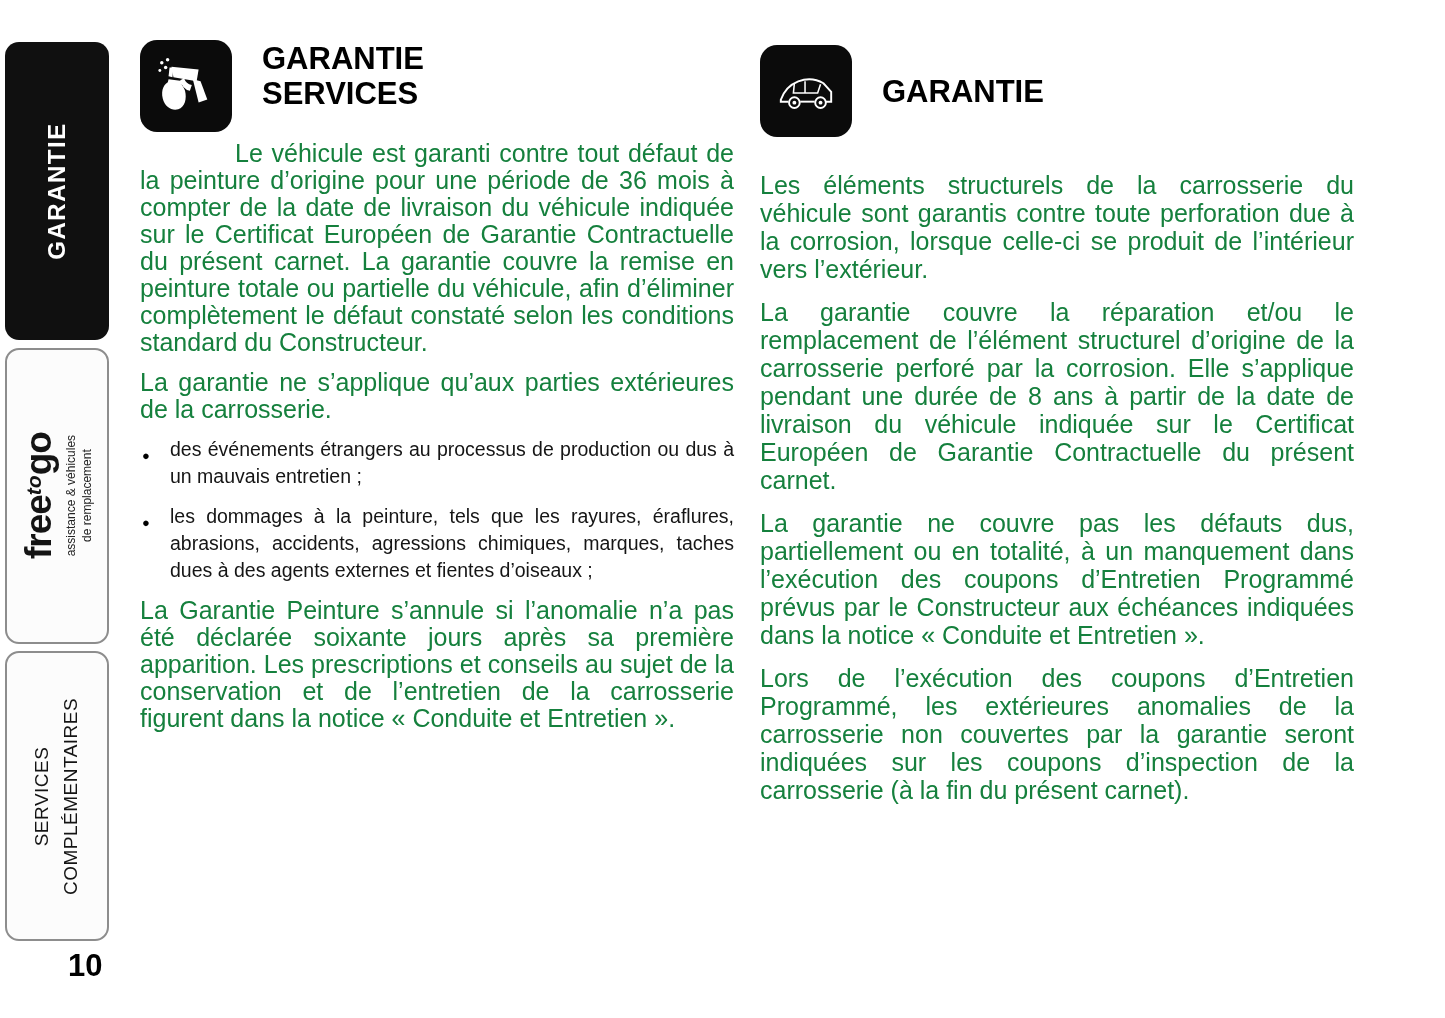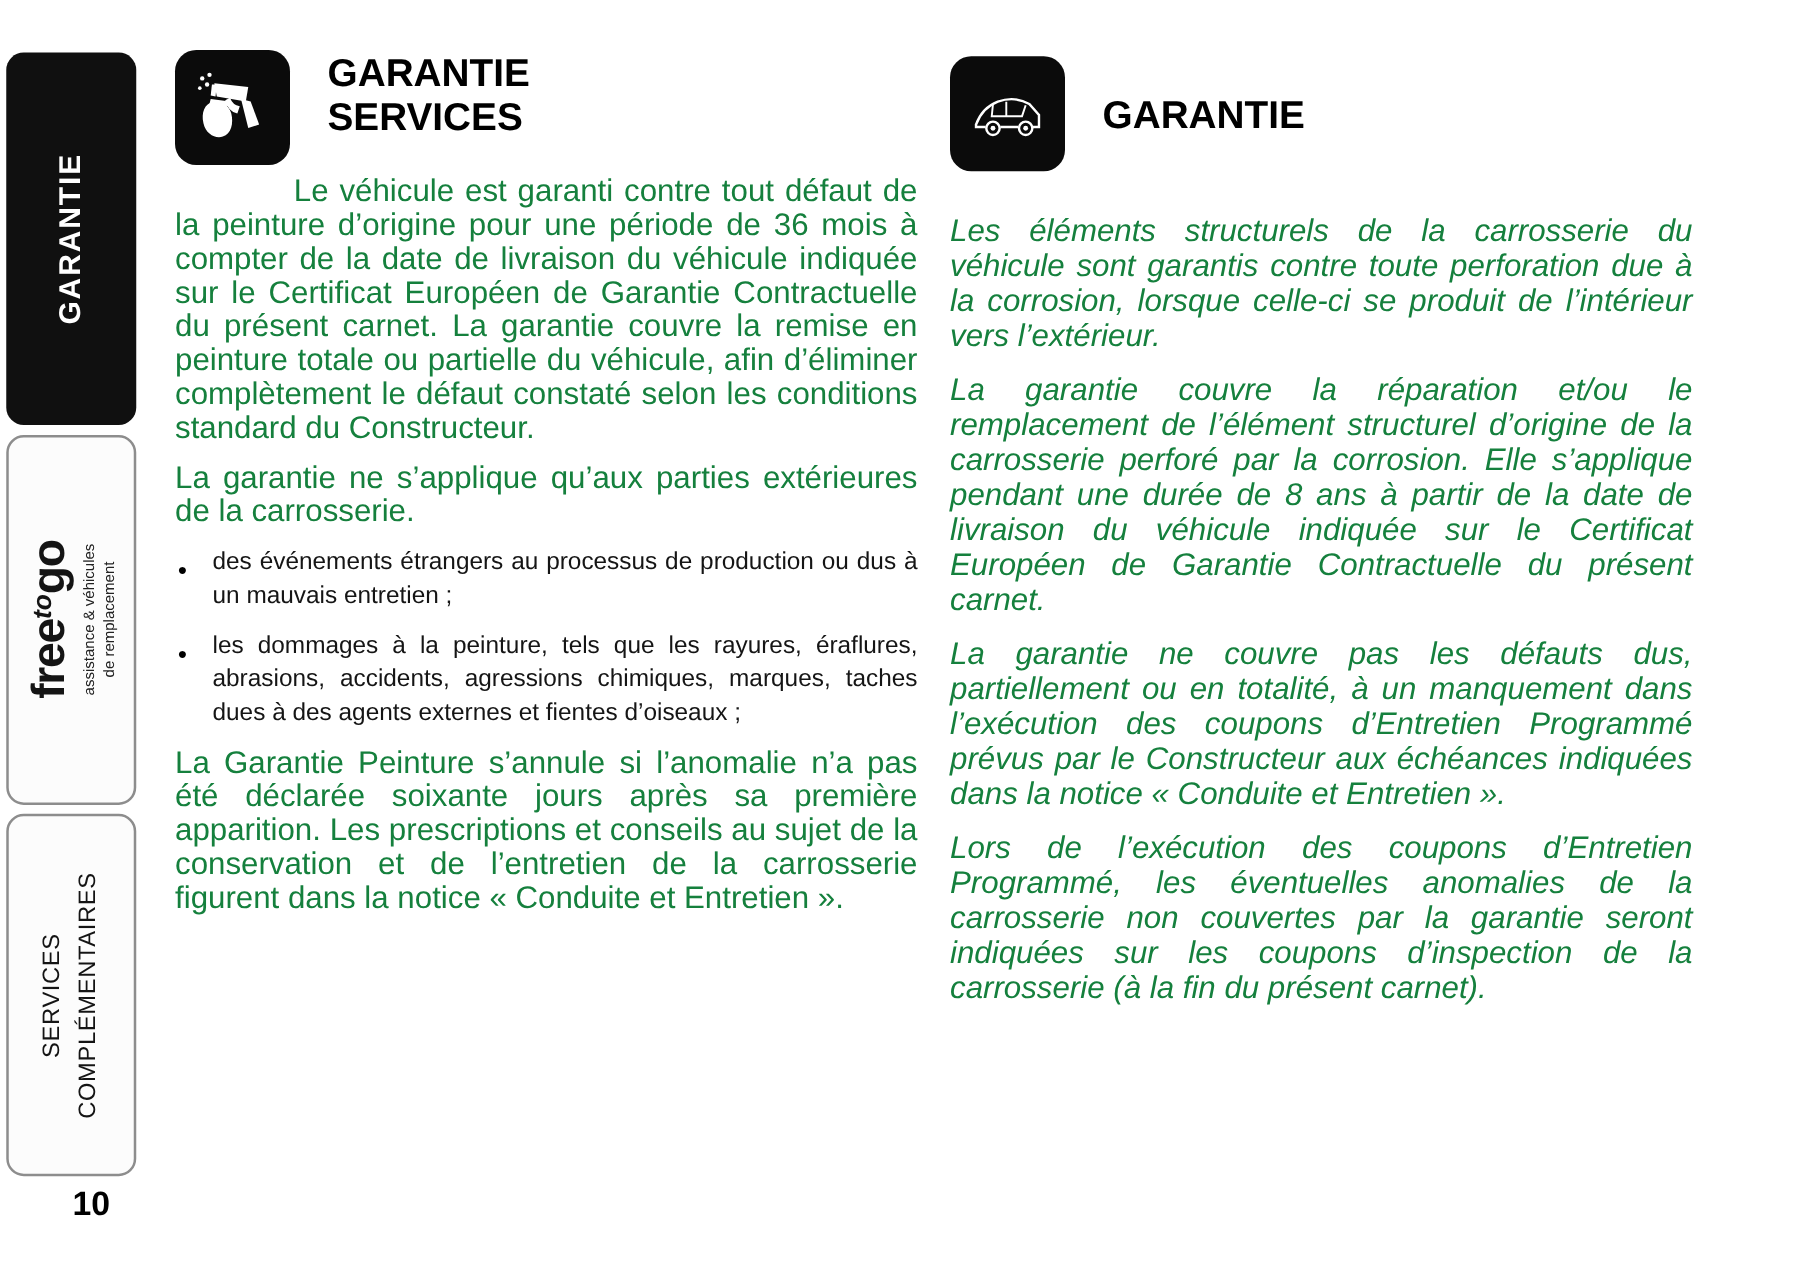--- a/index.html
+++ b/index.html
@@ -24,43 +24,43 @@
 
   .rot { transform: rotate(-90deg); white-space: nowrap; text-align: center; }
   .garantie-text { font-weight: bold; font-size: 24px; letter-spacing: 1.5px; }
   .services-text { font-size: 19px; line-height: 1.55; letter-spacing: 0.5px; }
 
   .ftg-logo { font-weight: bold; font-size: 37px; letter-spacing: -1px; line-height: 1; }
   .ftg-logo sup { font-style: italic; font-size: 21px; letter-spacing: 0; vertical-align: 10px; }
   .ftg-sub { font-size: 12px; line-height: 1.3; margin-top: 7px; color: #222; }
 
   .page-number {
-    position: absolute; left: 58px; top: 948px;
-    font-size: 27px; font-weight: bold; color: #000;
+    position: absolute; left: 68px; top: 948px;
+    font-size: 31px; font-weight: bold; color: #000;
   }
 
   
   .col { position: absolute; top: 40px; }
   .col-left  { left: 140px; width: 594px; }
   .col-right { left: 760px; width: 594px; top: 45px; }
 
   .col-head { display: flex; gap: 30px; }
   .icon-tile {
     width: 92px; height: 92px; flex: 0 0 auto;
     background: #0b0b0b; border-radius: 17px;
     display: flex; align-items: center; justify-content: center;
   }
   .col-title {
     font-weight: bold; font-size: 31px; line-height: 1.12;
     color: #000; padding-top: 2px;
   }
   .col-right .col-title { padding-top: 30px; }
 
   .body { margin-top: 8px; }
-  .col-right .body { margin-top: 34px; font-style: italic; }
+  .col-right .body { margin-top: 34px; }
 
   .body p {
     font-size: 25px; line-height: 27px;
     text-align: justify; margin-bottom: 13px; color: #15803d;
   }
   .col-right .body p { line-height: 28px; margin-bottom: 15px; }
   .p-indent { text-indent: 95px; }
 
   .bullets { list-style: none; margin-bottom: 13px; }
   .bullets li {
@@ -144,17 +144,17 @@
         </svg>
       </div>
       <h1 class="col-title">
         <span>GARANTIE</span><br>
       </h1>
     </div>
     <div class="body">
       <p>Les éléments structurels de la carrosserie du véhicule sont garantis contre toute perforation due à la corrosion, lorsque celle-ci se produit de l’intérieur vers l’extérieur.</p>
       <p>La garantie couvre la réparation et/ou le remplacement de l’élément structurel d’origine de la carrosserie perforé par la corrosion. Elle s’applique pendant une durée de 8 ans à partir de la date de livraison du véhicule indiquée sur le Certificat Européen de Garantie Contractuelle du présent carnet.</p>
       <p>La garantie ne couvre pas les défauts dus, partiellement ou en totalité, à un manquement dans l’exécution des coupons d’Entretien Programmé prévus par le Constructeur aux échéances indiquées dans la notice « Conduite et Entretien ».</p>
-      <p>Lors de l’exécution des coupons d’Entretien Programmé, les éventuelles anomalies de la carrosserie non couvertes par la garantie seront indiquées sur les coupons d’inspection de la carrosserie (à la fin du présent carnet).</p>
+      <p>Lors de l’exécution des coupons d’Entretien Programmé, les extérieures anomalies de la carrosserie non couvertes par la garantie seront indiquées sur les coupons d’inspection de la carrosserie (à la fin du présent carnet).</p>
     </div>
   </section>
 
 </div>
 
 </body></html>

